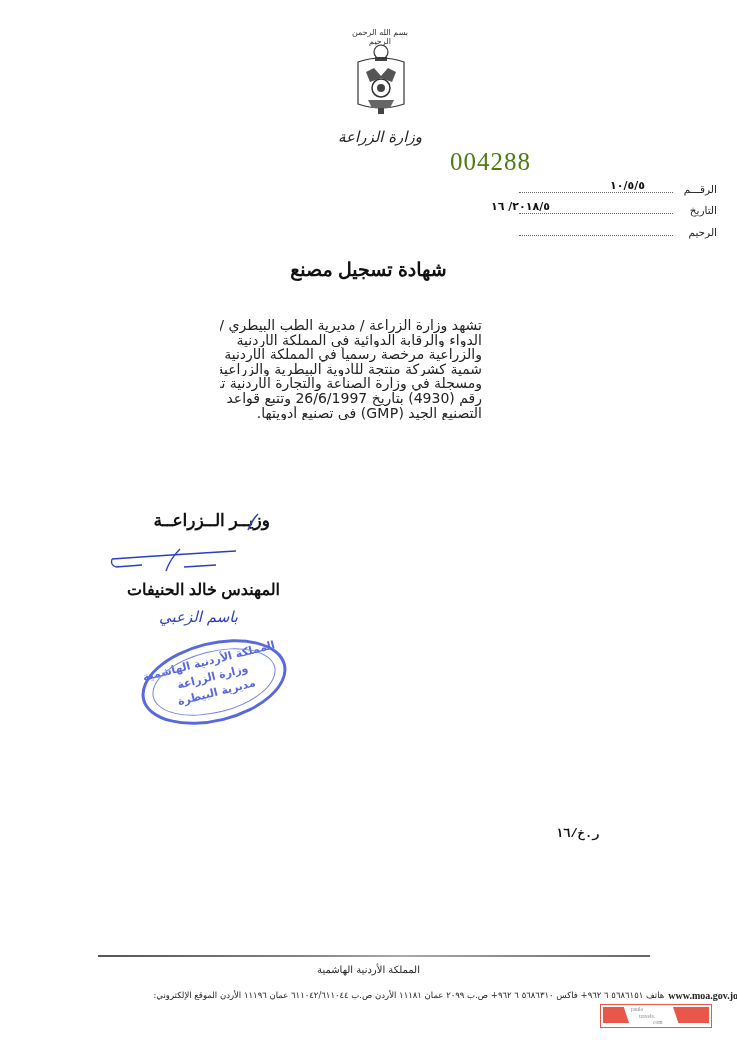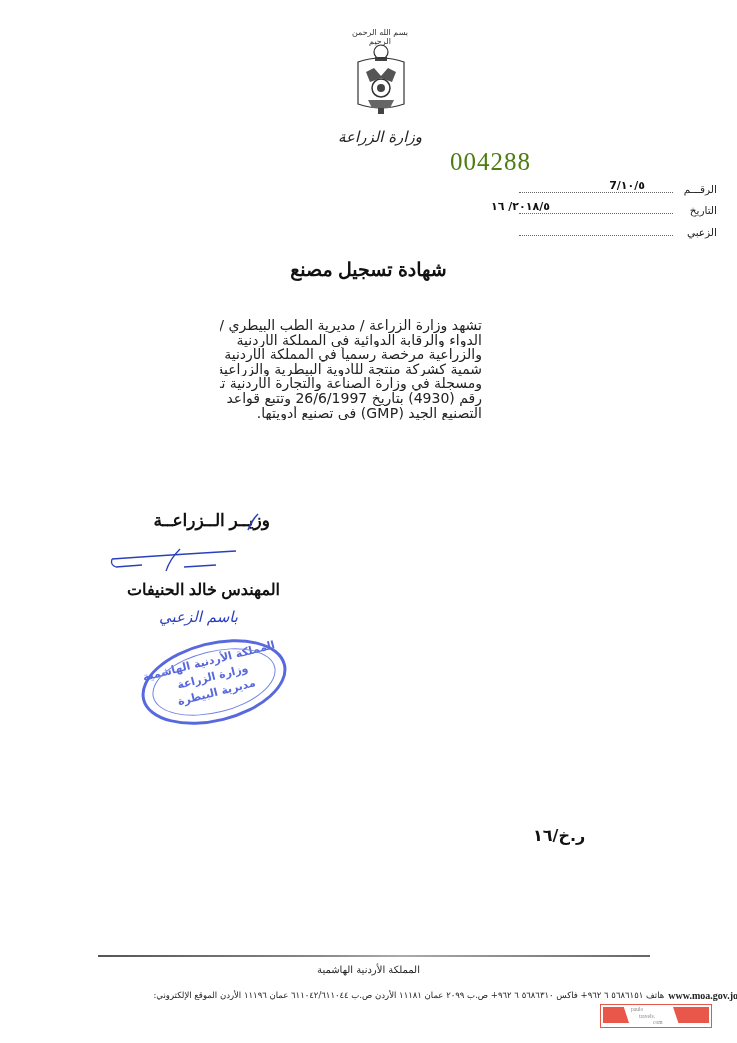--- a/index.html
+++ b/index.html
@@ -15,21 +15,21 @@
   .meta-val { position:absolute; right:28px; bottom:0px; font-weight:bold; font-size:11px; white-space:nowrap; }
   .meta-val.wide { right:60px; left:auto; }
   .title { left:0; width:737px; top:258px; text-align:center; font-size:19px; font-weight:bold; font-family:"Liberation Sans", sans-serif; direction:rtl; }
   .body-text { left:220px; top:318px; width:262px; direction:rtl; text-align:right; font-size:14px; line-height:14.6px; font-family:"DejaVu Sans", sans-serif; color:#222; letter-spacing:0.3px; }
   .body-text div { white-space:nowrap; overflow:hidden; }
   .minister { left:110px; top:510px; width:160px; direction:rtl; text-align:right; font-size:17px; font-weight:bold; font-family:"Liberation Sans", sans-serif; }
   .eng-name { left:100px; top:580px; width:180px; direction:rtl; text-align:right; font-size:16px; font-weight:bold; font-family:"Liberation Sans", sans-serif; }
   .handwritten { left:118px; top:608px; width:120px; direction:rtl; text-align:right; font-size:15px; color:#2a3fbf; font-family:"DejaVu Serif", serif; font-style:italic; }
   .stamp { left:140px; top:642px; width:148px; height:80px; border:3px solid #3a4fd8; border-radius:50%; transform:rotate(-14deg); color:#3a4fd8; text-align:center; font-size:11px; font-weight:bold; direction:rtl; box-sizing:border-box; padding-top:8px; line-height:16px; opacity:0.85; }
   .stamp-inner { position:absolute; left:8px; top:6px; right:8px; bottom:6px; border:1px solid #5a6ee0; border-radius:50%; }
-  .ref { left:533px; top:826px; font-size:16px; font-weight:bold; direction:rtl; }
+  .ref { left:556px; top:826px; font-size:12px; font-weight:bold; direction:rtl;font-family:Liberation Mono, monospace; }
   .footer-line { left:98px; top:955px; width:552px; height:2px; background:linear-gradient(90deg,#555,#888 40%,#aaa 55%,#666); }
   .footer-country { left:0; width:737px; top:964px; text-align:center; font-size:10px; direction:rtl; font-family:"DejaVu Serif", serif; color:#222; }
   .footer-contact { left:98px; top:990px; width:640px; font-size:8.5px; direction:rtl; text-align:left; white-space:nowrap; font-family:"DejaVu Serif", serif; color:#222; display:flex; flex-direction:row-reverse; justify-content:flex-end; gap:4px; }
   .footer-url { font-weight:bold; font-family:"Liberation Serif", serif; font-size:10px; direction:ltr; }
   .watermark { left:600px; top:1004px; width:110px; height:22px; border:1px solid #e9564a; background:#fff; overflow:hidden; }
   .wm-left { position:absolute; left:2px; top:2px; width:26px; height:16px; background:#e9564a; clip-path:polygon(0 0,80% 0,100% 100%,0 100%); }
   .wm-right { position:absolute; right:2px; top:2px; width:36px; height:16px; background:#e9564a; clip-path:polygon(0 0,100% 0,100% 100%,15% 100%); }
   .wm-text { position:absolute; left:30px; top:1px; width:50px; font-size:5.5px; line-height:6.5px; color:#888; font-family:"Liberation Serif", serif; }
   .wm-text span { display:block; }
 </style>
@@ -49,31 +49,31 @@
   <rect x="26" y="66" width="6" height="6" fill="#444"></rect>
 </svg>
 
 <div class="abs ministry">وزارة الزراعة</div>
 
 <div class="abs serial">004288</div>
 
 <div class="abs meta-row" style="top:183px;">
   <span class="meta-label">الرقـــم</span>
   <span class="meta-dots">
-    <span class="meta-val">١٠/٥/7</span>
+    <span class="meta-val">١٠/٥/٥</span>
   </span>
 </div>
 <div class="abs meta-row" style="top:204px;">
   <span class="meta-label">التاريخ</span>
   <span class="meta-dots">
     <span class="meta-val wide" style="right:auto; left:-28px;margin-top:25px;">٢٠١٨/٥/ ١٦</span>
   </span>
 </div>
 <div class="abs meta-row" style="top:226px;">
-  <span class="meta-label">الزعبي</span>
+  <span class="meta-label">الرحيم</span>
   <span class="meta-dots">
     <span class="meta-val"></span>
   </span>
 </div>
 
 <div class="abs title">شهادة تسجيل مصنع</div>
 
 <div class="abs body-text">
   <div>تشهد وزارة الزراعة / مديرية الطب البيطري / إدارة</div>
   <div>الدواء والرقابة الدوائية في المملكة الأردنية</div>

